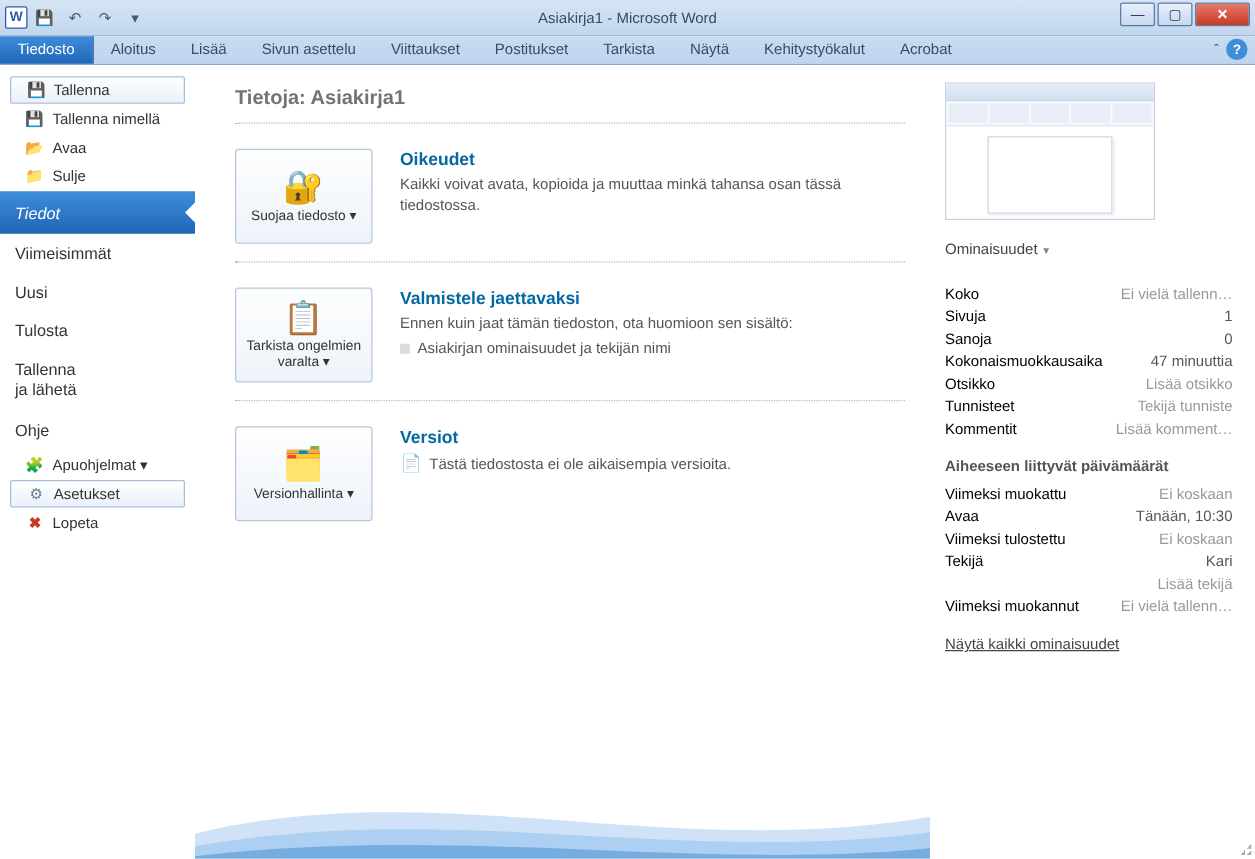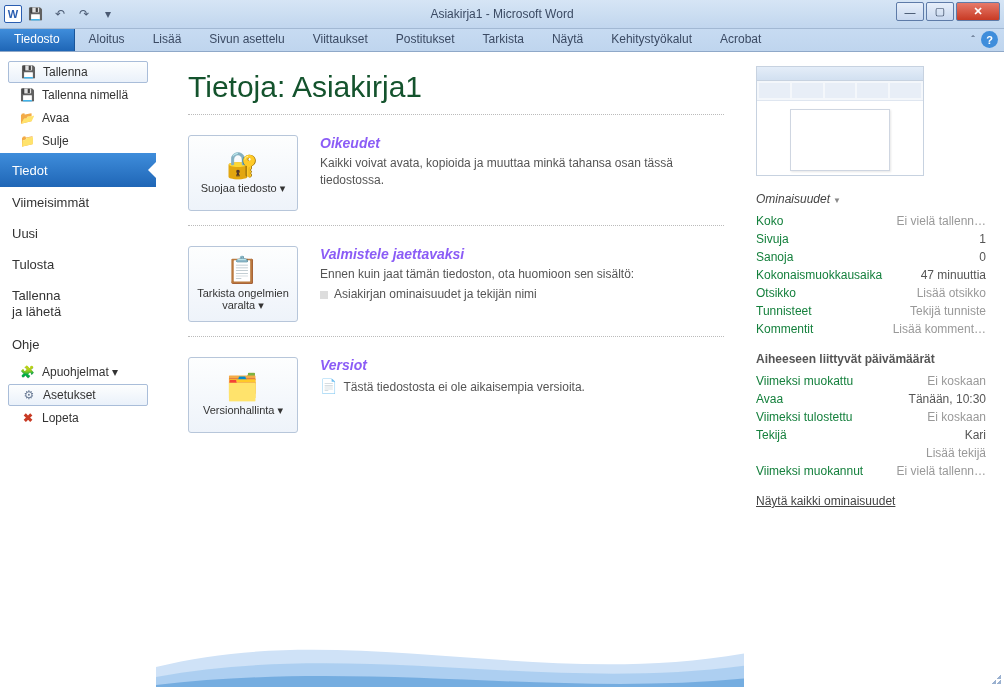--- a/index.html
+++ b/index.html
@@ -62,70 +62,70 @@
     width: 156px; background: #fff; border-right: 0;
     padding-top: 8px;
   }
   .lc-item {
     display: flex; align-items: center; gap: 6px; font-size: 12px; color: #333;
     padding: 4px 8px 4px 12px; margin: 1px 8px; cursor: pointer; height: 22px;
   }
   .lc-item.boxed { border: 1px solid #a9bdd9; background: linear-gradient(#fdfefe,#eaf1fa); border-radius:2px; }
   .lc-item.active-big {
     background: linear-gradient(#3f8ddb,#1f66b6); color: #fff; margin: 0; padding-left: 12px;
-    height: 34px; position: relative; font-size: 13px;
+    height: 34px; position: relative; font-size: 13px; font-style: italic;
   }
   .lc-item.active-big::after {
     content: ""; position: absolute; right: -1px; top: 50%; transform: translateY(-50%);
     border: 9px solid transparent; border-right-color: #fff;
   }
   .lc-plain { padding: 8px 12px; font-size: 13px; color: #333; cursor:pointer; }
   .lc-plain.twoline { line-height: 1.25; }
   .sm-icon { width:16px; height:16px; display:inline-flex; align-items:center; justify-content:center; font-size:12px; }
   .disk   { color:#1f66b6; }
   .folder { color:#d8a028; }
   .gear   { color:#6b7c96; }
   .xred   { color:#c83a24; font-weight:bold; }
 
   
   .center-col { flex: 1; padding: 18px 20px 0 32px; position: relative; overflow:hidden;}
-  .heading { font-size: 30px; color: #14532d; font-weight: normal; border-bottom: 1px dotted #bbb; padding-bottom: 10px; }
+  .heading { font-size: 16px; color: #737373; font-weight: bold; border-bottom: 1px dotted #bbb; padding-bottom: 10px; }
   .info-row { display: flex; gap: 22px; padding: 20px 0 14px; }
   .info-row + .info-row { border-top: 1px dotted #bbb; }
   .big-btn {
     width: 110px; min-height: 76px; border: 1px solid #b7c6da; border-radius: 3px;
     background: linear-gradient(#fdfefe,#eef3fa); display:flex; flex-direction:column;
     align-items:center; justify-content:center; gap:4px; font-size:11px; color:#333;
     padding: 6px 4px; text-align:center; cursor:pointer;
   }
   .big-icon { font-size: 26px; line-height:1; }
   .info-text { flex: 1; }
-  .info-title { font-size: 14px; font-weight: bold; color: #8b5cf6; margin-bottom: 4px; font-style: italic; }
+  .info-title { font-size: 14px; font-weight: bold; color: #0369a1; margin-bottom: 4px; }
   .info-desc { font-size: 12px; color: #555; line-height: 1.4; }
   .bullet-row { display:flex; gap:6px; margin-top:4px; font-size:12px; color:#555; }
   .bullet-sq { width:8px; height:8px; background:#ddd; margin-top:4px; flex-shrink:0; }
   .version-icon { font-size:14px; color:#a07b2a; margin-right:6px;}
 
   
   .right-col {
     width: 260px; padding: 14px 18px 0 12px; font-size: 12px; color:#555;
     position:relative;
   }
   .preview {
     width: 168px; height: 110px; border: 1px solid #c7d2e0; margin-bottom: 16px;
     background: #fff; position:relative;
   }
   .preview-ribbon { height:14px; background:linear-gradient(#e4edf8,#d2e0f1); border-bottom:1px solid #c7d2e0;}
   .preview-tools { height:20px; background:#f4f7fb; border-bottom:1px solid #dfe6f0; display:flex; gap:2px; padding:2px;}
   .pt-block{flex:1;background:#e8eef7;}
   .preview-page { margin:8px auto; width:100px; height:62px; border:1px solid #cfd6e1; box-shadow:1px 1px 2px rgba(0,0,0,.1);}
-  .prop-head { font-size:12px; color:#444; margin-bottom:6px; cursor:pointer;font-style:italic; }
+  .prop-head { font-size:12px; color:#444; margin-bottom:20px; cursor:pointer; }
   .prop-head .drop{ font-size:8px; color:#888; margin-left:3px;}
   .prop-row { display:flex; justify-content:space-between; padding:2px 0; font-size:12px; }
-  .prop-label{ color:#15803d; }
+  .prop-label{ color:#000000; }
   .prop-val{ color:#555; }
   .prop-val.muted{ color:#999; }
   .sect-head { font-weight:bold; color:#555; margin:14px 0 6px; font-size:12px;}
   .linklike { text-decoration: underline; color:#444; cursor:pointer; margin-top:14px; display:inline-block; font-size:12px; }
 
   
   .wave {
     position:absolute; left:0; right:0; bottom:0; height:80px; pointer-events:none;
   }
 

